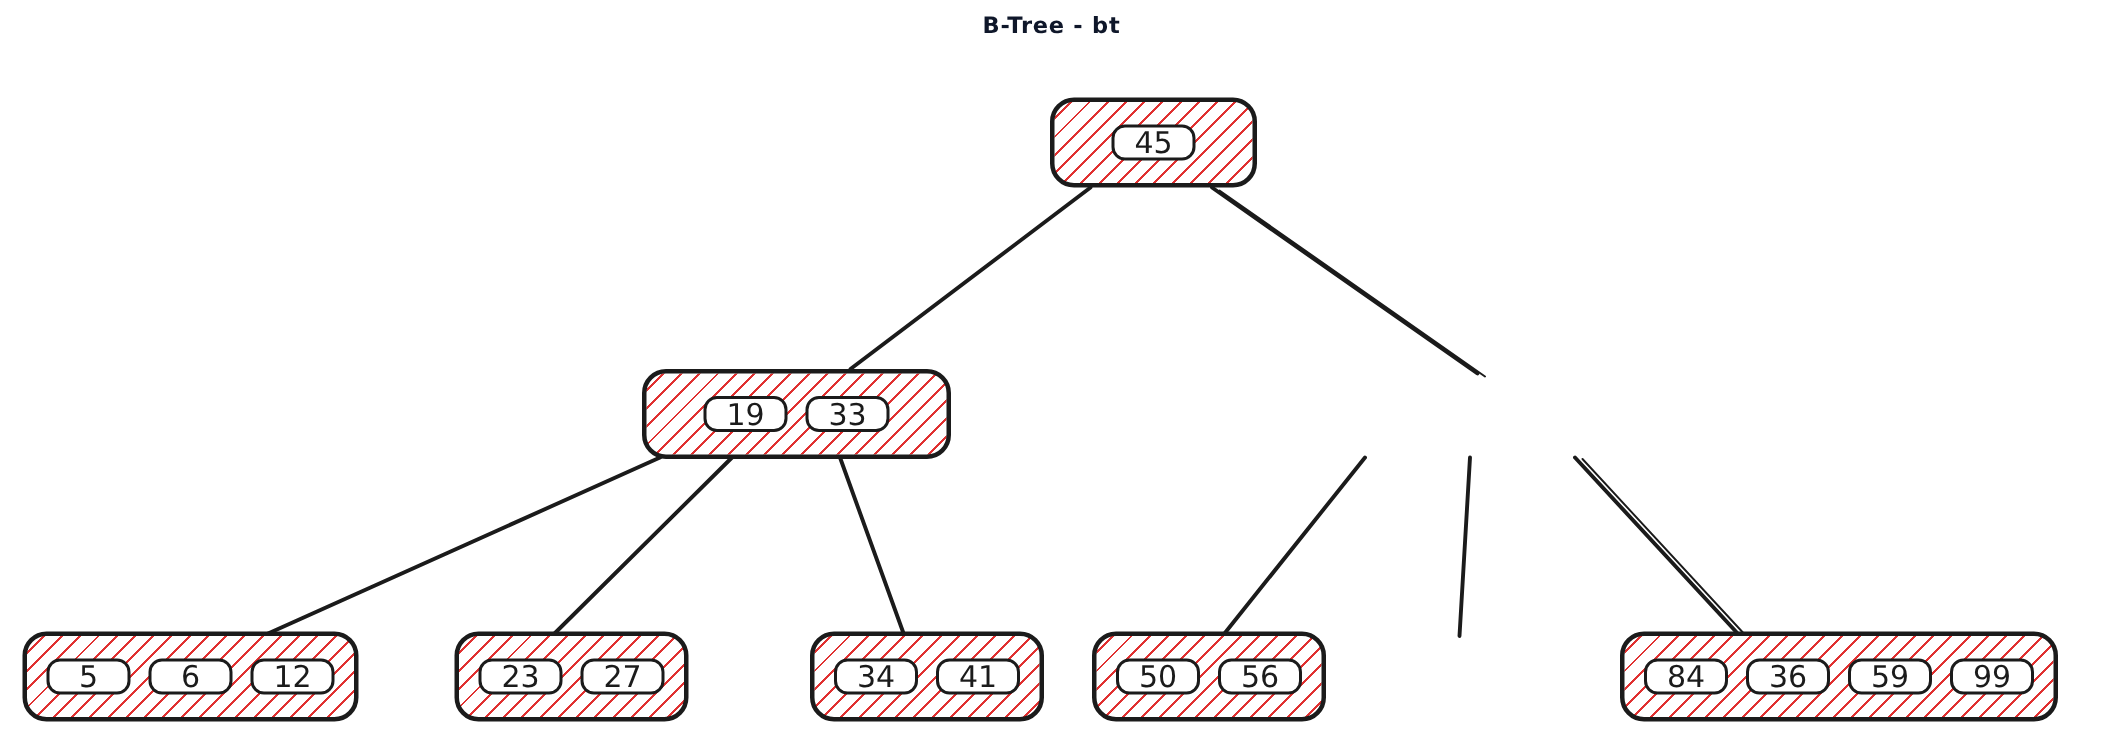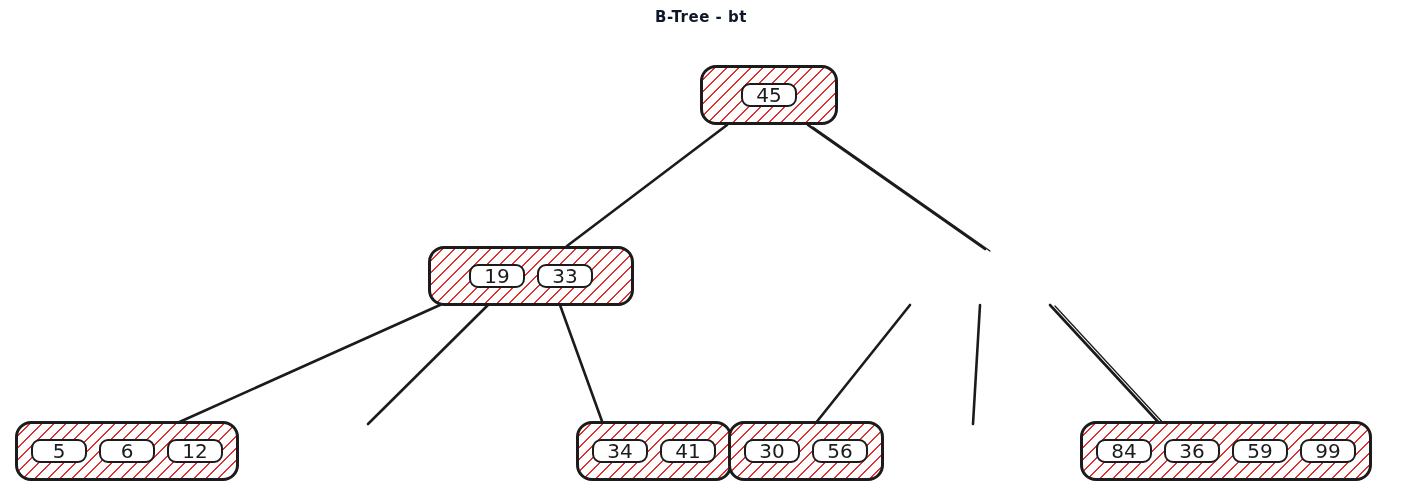--- a/index.html
+++ b/index.html
@@ -41,21 +41,21 @@
     border-radius:9px;
     font-size:20px;font-weight:400;color:#1b1b1b;
     box-sizing:border-box;
   }
   
   .pos-root   {left:700px; top:65px;}
   .pos-int-l  {left:428px; top:246px;}
   .pos-int-r  {left:893px; top:246px;}
   .pos-leaf-1 {left:15px;  top:421px;}
   .pos-leaf-2 {left:303px; top:421px;}
-  .pos-leaf-3 {left:540px; top:421px;margin-left:36px;}
+  .pos-leaf-3 {left:540px; top:421px;}
   .pos-leaf-4 {left:728px; top:421px;}
   .pos-leaf-5 {left:901px; top:421px;}
   .pos-leaf-6 {left:1080px;top:421px;}
 </style>
 </head>
 <body>
 
 <div class="canvas">
 
   <div class="diagram-title">B-Tree - bt</div>
@@ -80,26 +80,30 @@
   <div class="btree-node pad-wide pos-int-l">
     <span class="btree-key">19</span>
     <span class="btree-key">33</span>
   </div>
 
   <div class="btree-node pad-slim pos-leaf-1">
     <span class="btree-key">5</span>
     <span class="btree-key">6</span>
     <span class="btree-key">12</span>
   </div>
+  <div class="btree-node pad-slim pos-leaf-2">
+    <span class="btree-key">23</span>
+    <span class="btree-key">27</span>
+  </div>
   <div class="btree-node pad-slim pos-leaf-3">
     <span class="btree-key">34</span>
     <span class="btree-key">41</span>
   </div>
   <div class="btree-node pad-slim pos-leaf-4">
-    <span class="btree-key">30</span>
+    <span class="btree-key">50</span>
     <span class="btree-key">56</span>
   </div>
   <div class="btree-node pad-slim pos-leaf-6">
     <span class="btree-key">84</span>
     <span class="btree-key">36</span>
     <span class="btree-key">59</span>
     <span class="btree-key">99</span>
   </div>
 
 </div>

